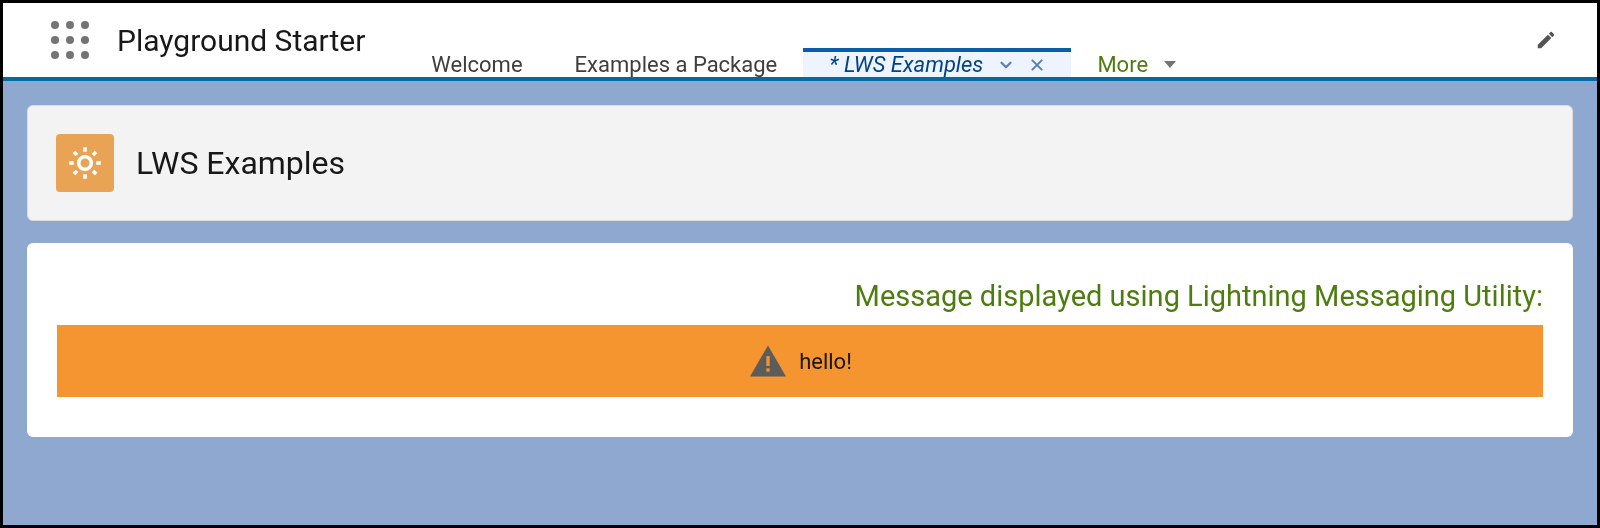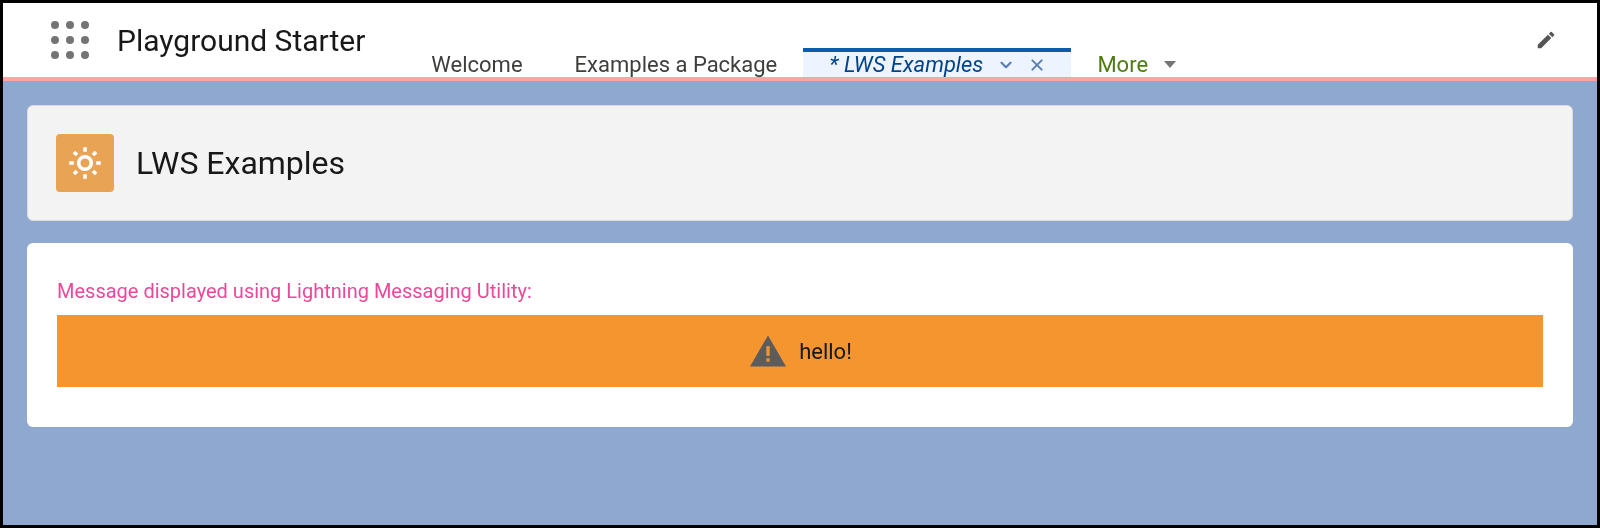--- a/index.html
+++ b/index.html
@@ -9,21 +9,21 @@
       width: 1600px;
       height: 528px;
       border: 3px solid #000;
       overflow: hidden;
     }
     .nav-bar {
       display: flex;
       align-items: center;
       height: 78px;
       background: #fff;
-      border-bottom: 4px solid #fca5a5;
+      border-bottom: 4px solid #0369a1;
       padding: 0 20px 0 10px;
     }
     .app-launcher {
       display: grid;
       grid-template-columns: repeat(3, 8px);
       grid-template-rows: repeat(3, 8px);
       gap: 7px;
       padding: 20px 28px 20px 38px;
       cursor: pointer;
     }
@@ -111,23 +111,24 @@
       font-size: 32px;
       font-weight: 400;
       color: #181818;
     }
     .content-card {
       background: #fff;
       border-radius: 6px;
       padding: 36px 30px 40px 30px;
     }
     .msg-label {
-      font-size: 20px;
-      color: #ec4899;
+      font-size: 29px;
+      color: #4d7c0f;
       margin-bottom: 12px;
+      text-align: right;
     }
     .alert-bar {
       background: #f49530;
       height: 72px;
       display: flex;
       align-items: center;
       justify-content: center;
       gap: 11px;
     }
     .alert-text {

